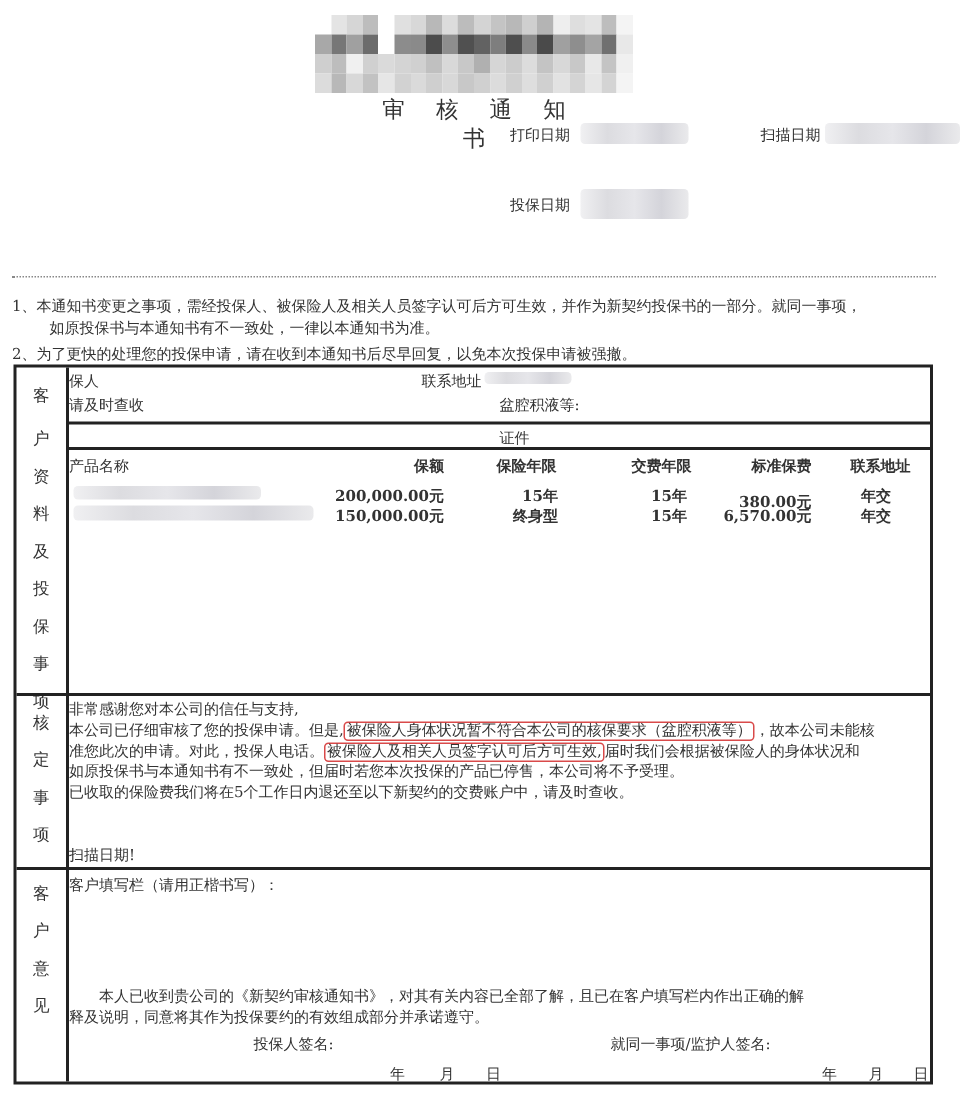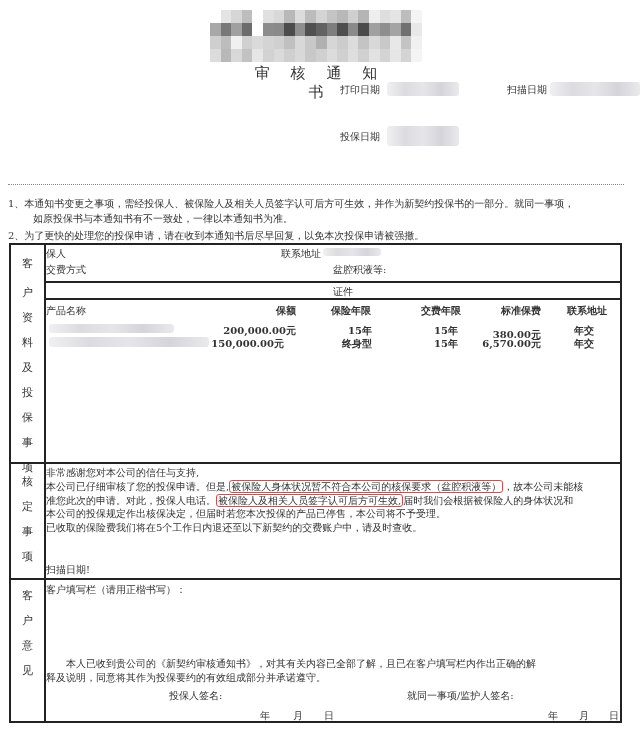--- a/index.html
+++ b/index.html
@@ -145,21 +145,21 @@
       <div style="margin-bottom:4px;">及</div>
       <div style="margin-bottom:4px;">投</div>
       <div style="margin-bottom:4px;">保</div>
       <div style="margin-bottom:4px;">事</div>
       <div>项</div>
     </div>
 
     <div class="cell-text" style="left:35px;top:2px;">保人</div>
     <div class="cell-text" style="left:270px;top:2px;">联系地址</div>
     <div class="abs blur-box" style="left:312px;top:3px;width:58px;height:8px;"></div>
-    <div class="cell-text" style="left:35px;top:18px;">交费方式</div>
+    <div class="cell-text" style="left:35px;top:18px;">请及时查收</div>
     <div class="cell-text" style="left:322px;top:18px;">盆腔积液等:</div>
 
     <div class="hline-r" style="top:36px;"></div>
     <div class="cell-text" style="left:322px;top:40px;">证件</div>
     <div class="hline-r" style="top:53px;"></div>
 
     <div class="cell-text" style="left:35px;top:59px;">产品名称</div>
     <div class="cell-text r" style="left:230px;width:55px;top:59px;">保额</div>
     <div class="cell-text r" style="left:300px;width:60px;top:59px;">保险年限</div>
     <div class="cell-text r" style="left:390px;width:60px;top:59px;">交费年限</div>
@@ -167,21 +167,21 @@
     <div class="cell-text r" style="left:540px;width:56px;top:59px;">联系地址</div>
 
     <div class="abs blur-box" style="left:38px;top:79px;width:125px;height:9px;"></div>
     <div class="cell-text r" style="left:200px;width:85px;top:79px;">200,000.00元</div>
     <div class="cell-text r" style="left:300px;width:61px;top:79px;">15年</div>
     <div class="cell-text r" style="left:390px;width:57px;top:79px;">15年</div>
     <div class="cell-text r" style="left:450px;width:80px;top:83px;">380.00元</div>
     <div class="cell-text r" style="left:540px;width:43px;top:79px;">年交</div>
 
     <div class="abs blur-box" style="left:38px;top:92px;width:160px;height:10px;"></div>
-    <div class="cell-text r" style="left:188px;width:85px;top:92px;">150,000.00元</div>
+    <div class="cell-text r" style="left:200px;width:85px;top:92px;">150,000.00元</div>
     <div class="cell-text r" style="left:300px;width:61px;top:92px;">终身型</div>
     <div class="cell-text r" style="left:390px;width:57px;top:92px;">15年</div>
     <div class="cell-text r" style="left:450px;width:80px;top:92px;">6,570.00元</div>
     <div class="cell-text r" style="left:540px;width:43px;top:92px;">年交</div>
   </div>
 
   <div class="hline" style="top:217px;"></div>
 
   <div>
     <div class="side-label" style="top:226px;line-height:21px;">
@@ -190,21 +190,21 @@
       <div style="margin-bottom:4px;">事</div>
       <div>项</div>
     </div>
     <div class="cell-text" style="left:35px;top:221px;">非常感谢您对本公司的信任与支持,</div>
     <div class="cell-text" style="left:35px;top:235px;">
       <span>本公司已仔细审核了您的投保申请。但是,</span><span class="hl">被保险人身体状况暂不符合本公司的核保要求（盆腔积液等）</span><span>，故本公司未能核</span>
     </div>
     <div class="cell-text" style="left:35px;top:249px;">
       <span>准您此次的申请。对此，投保人电话。</span><span class="hl">被保险人及相关人员签字认可后方可生效,</span><span>届时我们会根据被保险人的身体状况和</span>
     </div>
-    <div class="cell-text" style="left:35px;top:262px;">本公司的投保规定作出核保决定，但届时若您本次投保的产品已停售，本公司将不予受理。</div>
+    <div class="cell-text" style="left:35px;top:262px;">如原投保书与本通知书有不一致处，但届时若您本次投保的产品已停售，本公司将不予受理。</div>
     <div class="cell-text" style="left:35px;top:276px;">已收取的保险费我们将在5个工作日内退还至以下新契约的交费账户中，请及时查收。</div>
     <div class="cell-text" style="left:35px;top:318px;">扫描日期!</div>
   </div>
 
   <div class="hline" style="top:333px;"></div>
 
   <div>
     <div class="side-label" style="top:340px;line-height:21px;">
       <div style="margin-bottom:4px;">客</div>
       <div style="margin-bottom:4px;">户</div>

